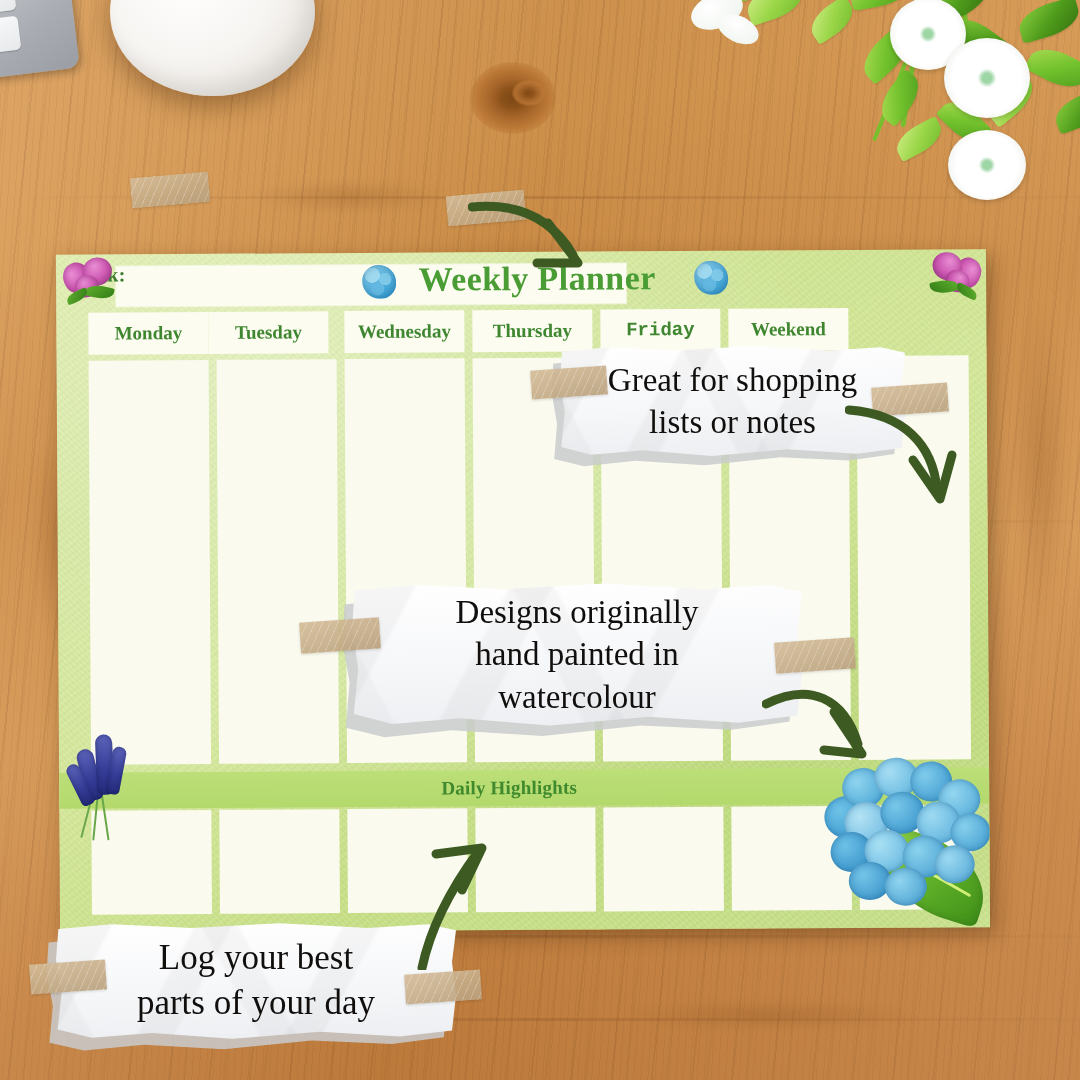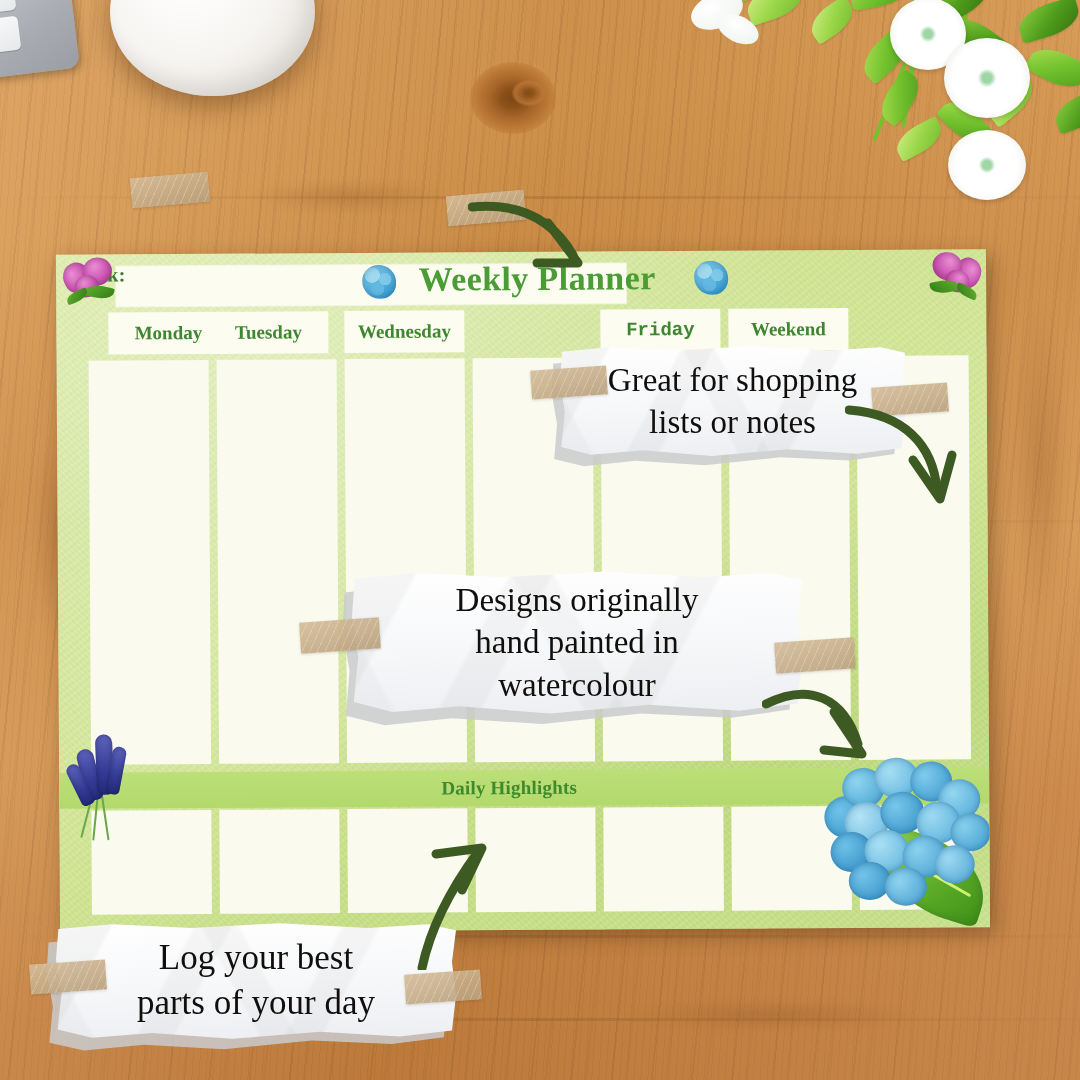--- a/index.html
+++ b/index.html
@@ -291,23 +291,24 @@
     <div class="hydr-small" style="left:306px;top:12px;"></div>
     <div class="hydr-small" style="left:638px;top:10px;"></div>
     <div class="orchid" style="right:4px;top:2px;transform:rotate(10deg) scaleX(-1);">
       <div class="pet" style="left:2px;top:4px;width:27px;height:30px;transform:rotate(-18deg);"></div>
       <div class="pet" style="left:22px;top:2px;width:29px;height:28px;transform:rotate(14deg);"></div>
       <div class="pet" style="left:12px;top:18px;width:24px;height:22px;transform:rotate(6deg);"></div>
       <div class="lf" style="left:22px;top:30px;width:28px;height:13px;transform:rotate(22deg);"></div>
       <div class="lf" style="left:2px;top:32px;width:22px;height:11px;transform:rotate(-12deg);"></div>
     </div>
 
-    <div class="dayhead" style="left:32px;width:120px;margin-left:20px;">Monday</div>
+    <div class="dayhead" style="left:32px;width:120px;">Monday</div>
     <div class="dayhead" style="left:152px;width:120px;">Tuesday</div>
     <div class="dayhead" style="left:288px;width:120px;">Wednesday</div>
+    <div class="dayhead" style="left:416px;width:120px;">Thursday</div>
     <div class="dayhead" style="left:544px;width:120px;font-family:Liberation Mono, monospace;">Friday</div>
     <div class="dayhead" style="left:672px;width:120px;">Weekend</div>
 
     <div class="daycol" style="left:32px;width:120px;height:404px;"></div>
     <div class="daycol" style="left:160px;width:120px;height:404px;"></div>
     <div class="daycol" style="left:288px;width:120px;height:404px;"></div>
     <div class="daycol" style="left:416px;width:120px;height:404px;"></div>
     <div class="daycol" style="left:544px;width:120px;height:404px;"></div>
     <div class="daycol" style="left:672px;width:120px;height:404px;"></div>
     <div class="daycol" style="left:800px;width:112px;height:404px;"></div>
@@ -369,21 +370,21 @@
 lists or notes</div>
   </div>
   <div class="tape" style="left:531px;top:368px;width:76px;height:29px;transform:rotate(-4deg);"></div>
   <div class="tape" style="left:872px;top:385px;width:76px;height:29px;transform:rotate(-4deg);"></div>
 
   <svg class="arrow" style="left:845px;top:398px;" width="125" height="115" viewBox="0 0 125 115">
     <path d="M4 12 C 58 16, 88 46, 92 92" fill="none" stroke="#3d5a22" stroke-width="9" stroke-linecap="round"></path>
     <path d="M68 62 L95 101 L107 57" fill="none" stroke="#3d5a22" stroke-width="9" stroke-linecap="round" stroke-linejoin="round"></path>
   </svg>
 
-  <div class="note" style="left:352px;top:570px;width:450px;height:145px;text-decoration:underline;">
+  <div class="note" style="left:352px;top:582px;width:450px;height:145px;text-decoration:underline;">
     <div class="note-shadowlayer" style="transform:translate(-9px,10px) rotate(-1deg);"></div>
     <div class="note-paper"></div>
     <div class="note-text" style="font-size:33px;">Designs originally
 hand painted in
 watercolour</div>
   </div>
   <div class="tape" style="left:300px;top:620px;width:80px;height:31px;transform:rotate(-4deg);"></div>
   <div class="tape" style="left:775px;top:640px;width:80px;height:31px;transform:rotate(-4deg);"></div>
 
   <svg class="arrow" style="left:762px;top:668px;" width="115" height="110" viewBox="0 0 115 110">

